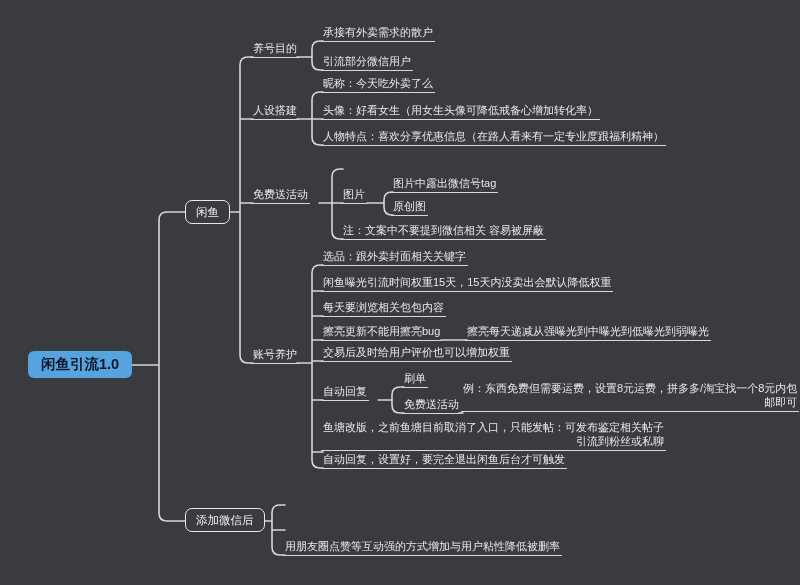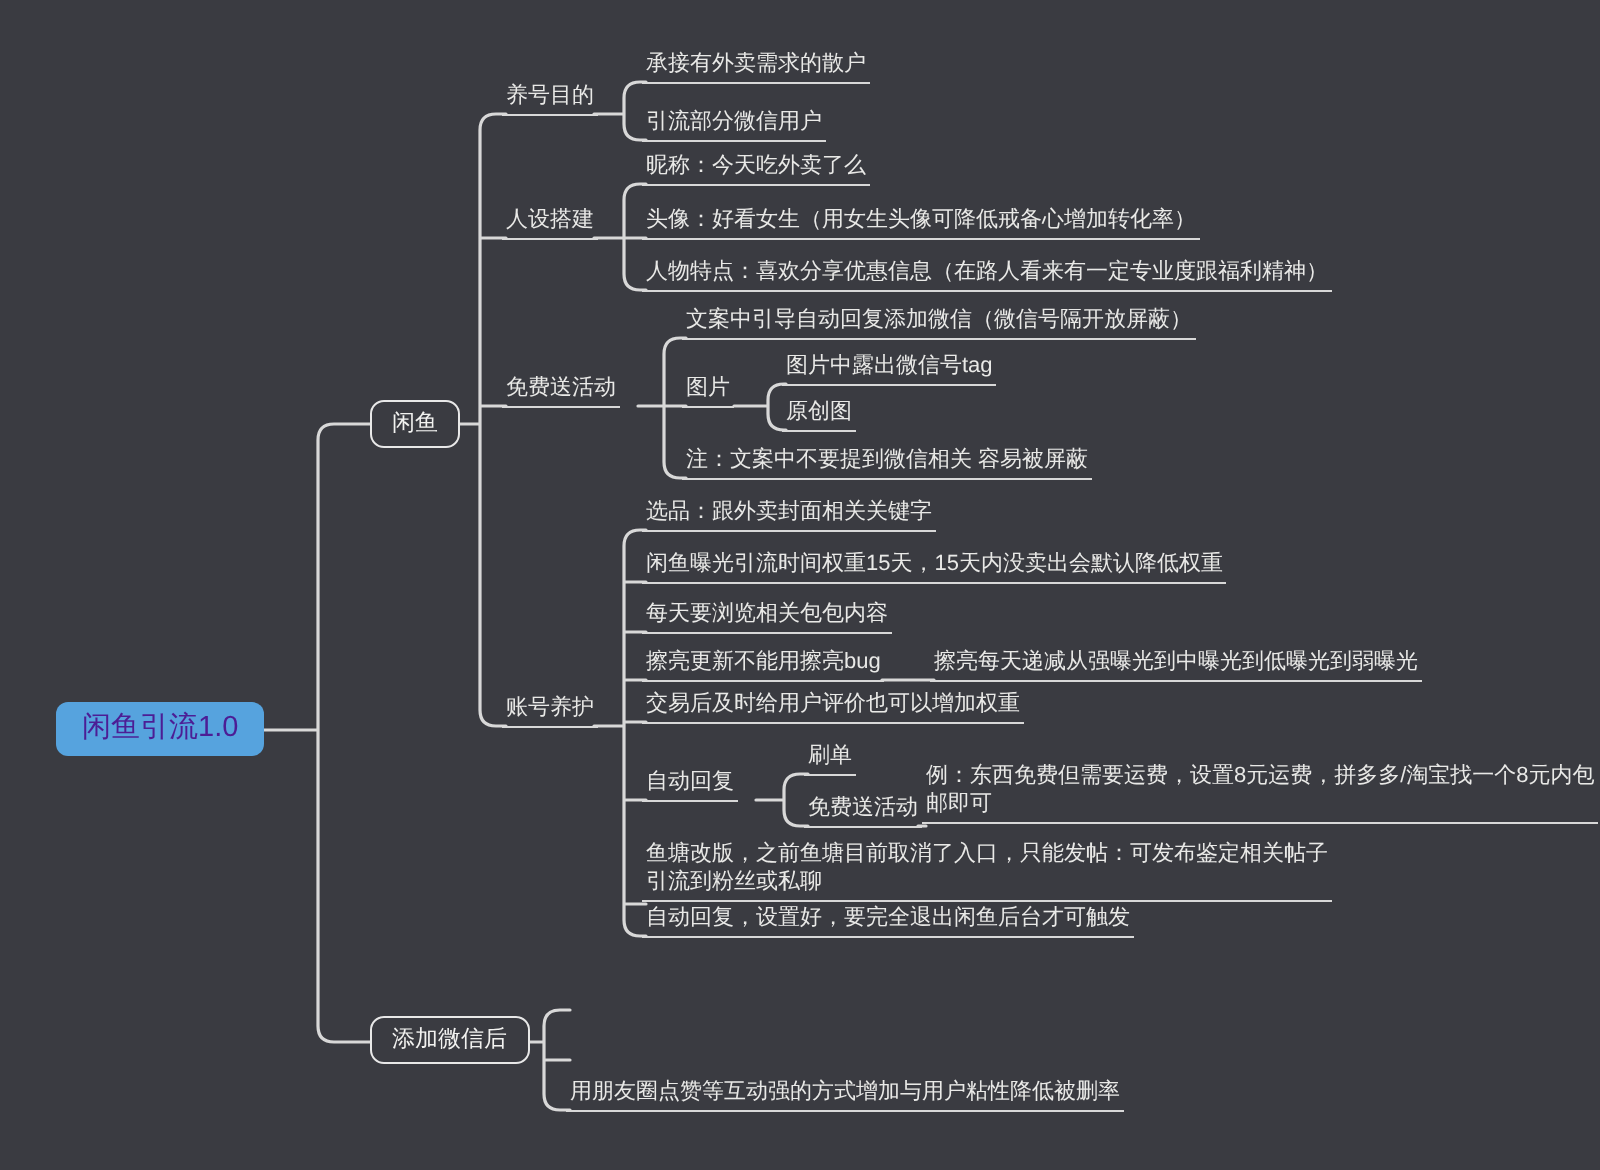--- a/index.html
+++ b/index.html
@@ -6,30 +6,30 @@
   .canvas {
     position:relative; width:800px; height:585px;
     background:#3a3b41; overflow:hidden;
     font-family:"Liberation Sans", sans-serif;
   }
   svg.links { position:absolute; left:0; top:0; }
   .topic {
     position:absolute; color:#e9e9e7; font-size:11px; line-height:14px;
     padding:0 2px 2px 2px; border-bottom:1.6px solid #d8d8d8; white-space:nowrap;
   }
-  .wrap2 { white-space:pre-line; }
+  .wrap2 { white-space:pre-line;text-align:right; }
   .boxed {
     position:absolute; color:#f2f2f0; font-size:11.5px; line-height:14px;
     border:1.6px solid #e8e8e8; border-radius:7px; padding:4px 10px;
     background:#3a3b41;
     text-align:right;
   }
   .root-box {
-    position:absolute; background:#56a3de; color:#4c1d95;
-    font-size:14.5px; line-height:17px; font-weight:normal;
+    position:absolute; background:#56a3de; color:#0f172a;
+    font-size:14.5px; line-height:17px; font-weight:bold;
     border-radius:6px; padding:5px 13px;
   }
 </style>
 </head>
 <body>
 
 <div class="canvas">
 
   <svg class="links" width="800" height="585">
     <g fill="none" stroke="#d8d8d8" stroke-width="1.6" stroke-linecap="round">
@@ -64,21 +64,20 @@
   <div class="topic" style="left:251px;top:41px">养号目的</div>
   <div class="topic" style="left:321px;top:25px">承接有外卖需求的散户</div>
   <div class="topic" style="left:321px;top:54px">引流部分微信用户</div>
 
   <div class="topic" style="left:251px;top:103px">人设搭建</div>
   <div class="topic" style="left:321px;top:76px">昵称：今天吃外卖了么</div>
   <div class="topic" style="left:321px;top:103px">头像：好看女生（用女生头像可降低戒备心增加转化率）</div>
   <div class="topic" style="left:321px;top:129px">人物特点：喜欢分享优惠信息（在路人看来有一定专业度跟福利精神）</div>
 
   <div class="topic" style="left:251px;top:187px">免费送活动</div>
-  <div class="topic" style="left:341px;top:153px">文案中引导自动回复添加微信（微信号隔开放屏蔽）</div>
   <div class="topic" style="left:341px;top:187px">图片</div>
   <div class="topic" style="left:391px;top:176px">图片中露出微信号tag</div>
   <div class="topic" style="left:391px;top:199px">原创图</div>
   <div class="topic" style="left:341px;top:223px">注：文案中不要提到微信相关 容易被屏蔽</div>
 
   <div class="topic" style="left:251px;top:347px">账号养护</div>
   <div class="topic" style="left:321px;top:249px">选品：跟外卖封面相关关键字</div>
   <div class="topic" style="left:321px;top:275px">闲鱼曝光引流时间权重15天，15天内没卖出会默认降低权重</div>
   <div class="topic" style="left:321px;top:300px">每天要浏览相关包包内容</div>
   <div class="topic" style="left:321px;top:324px">擦亮更新不能用擦亮bug</div>

